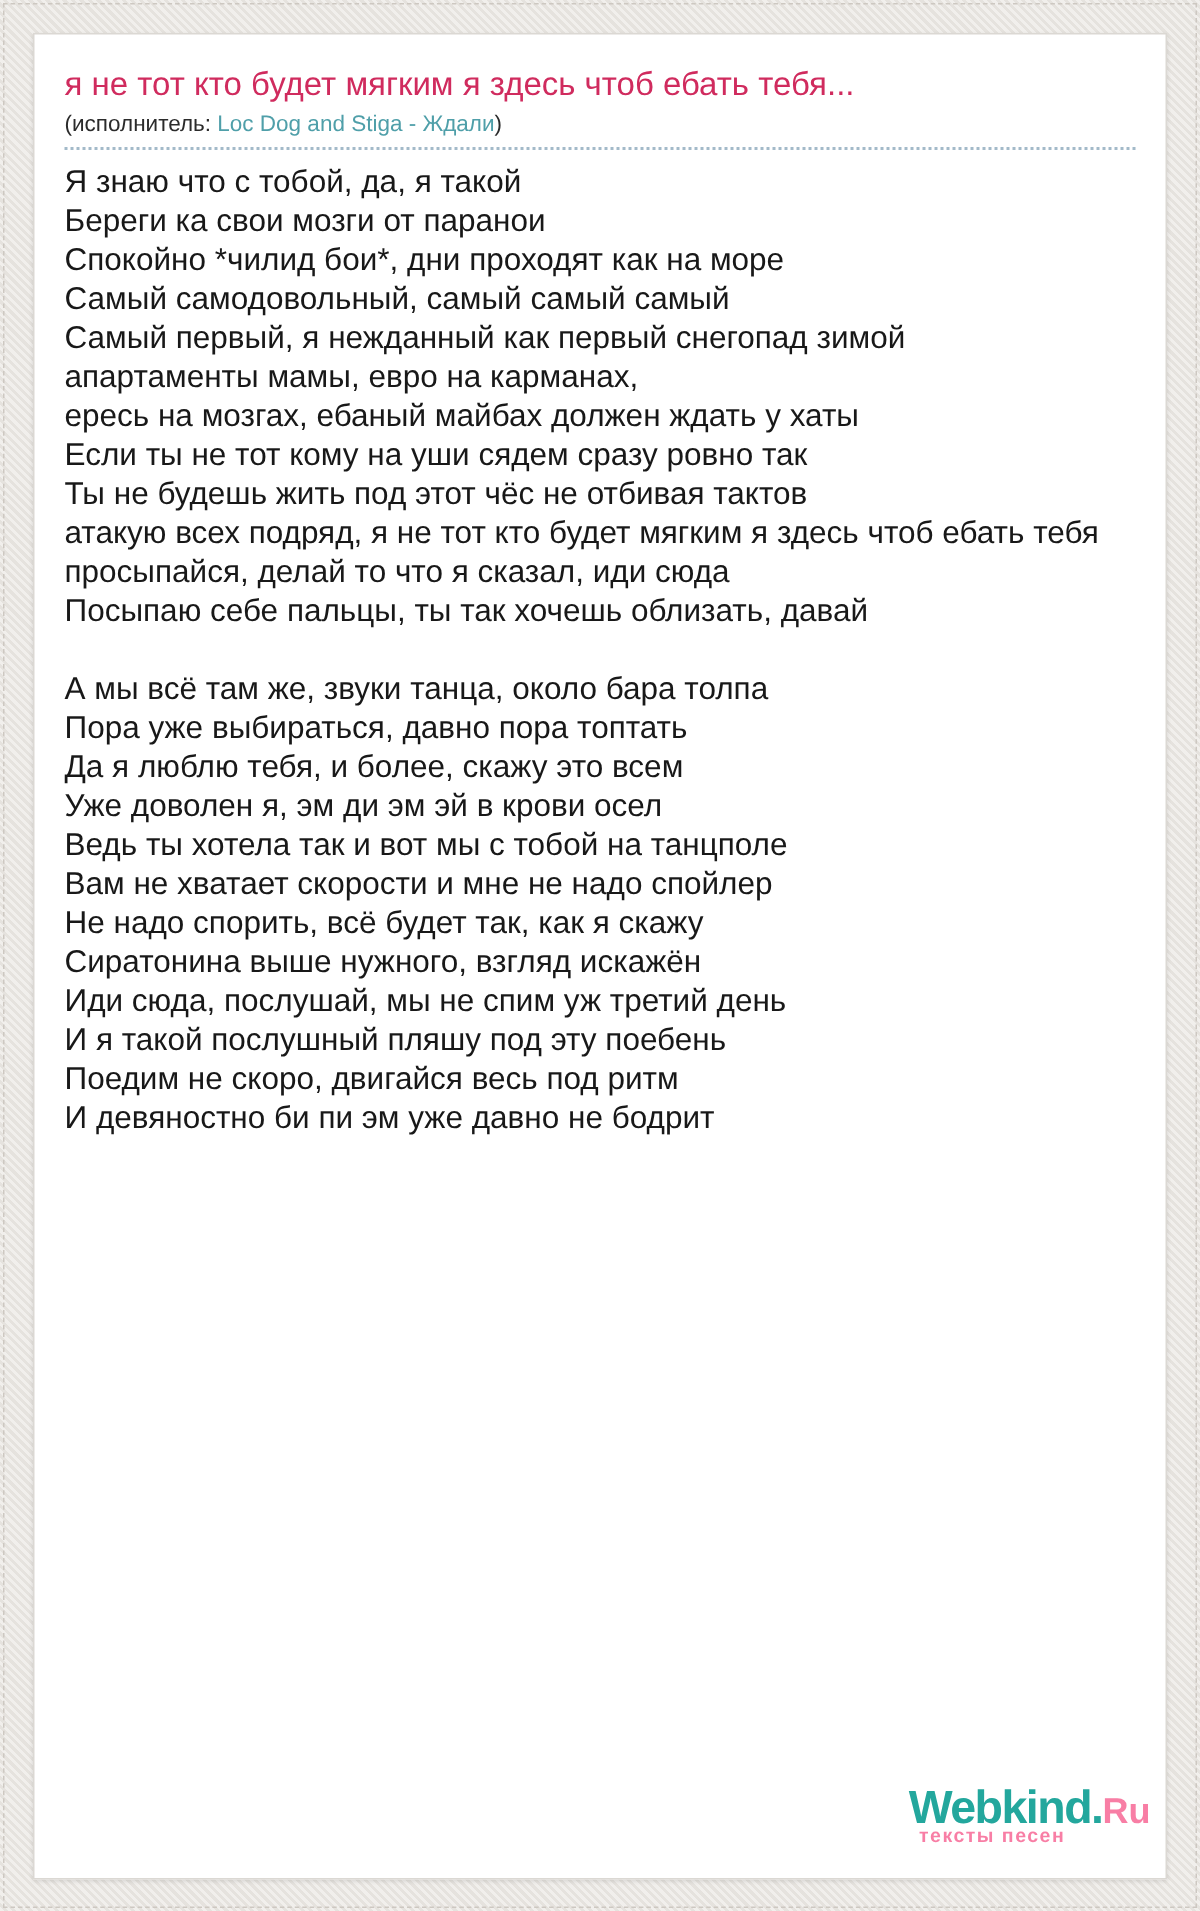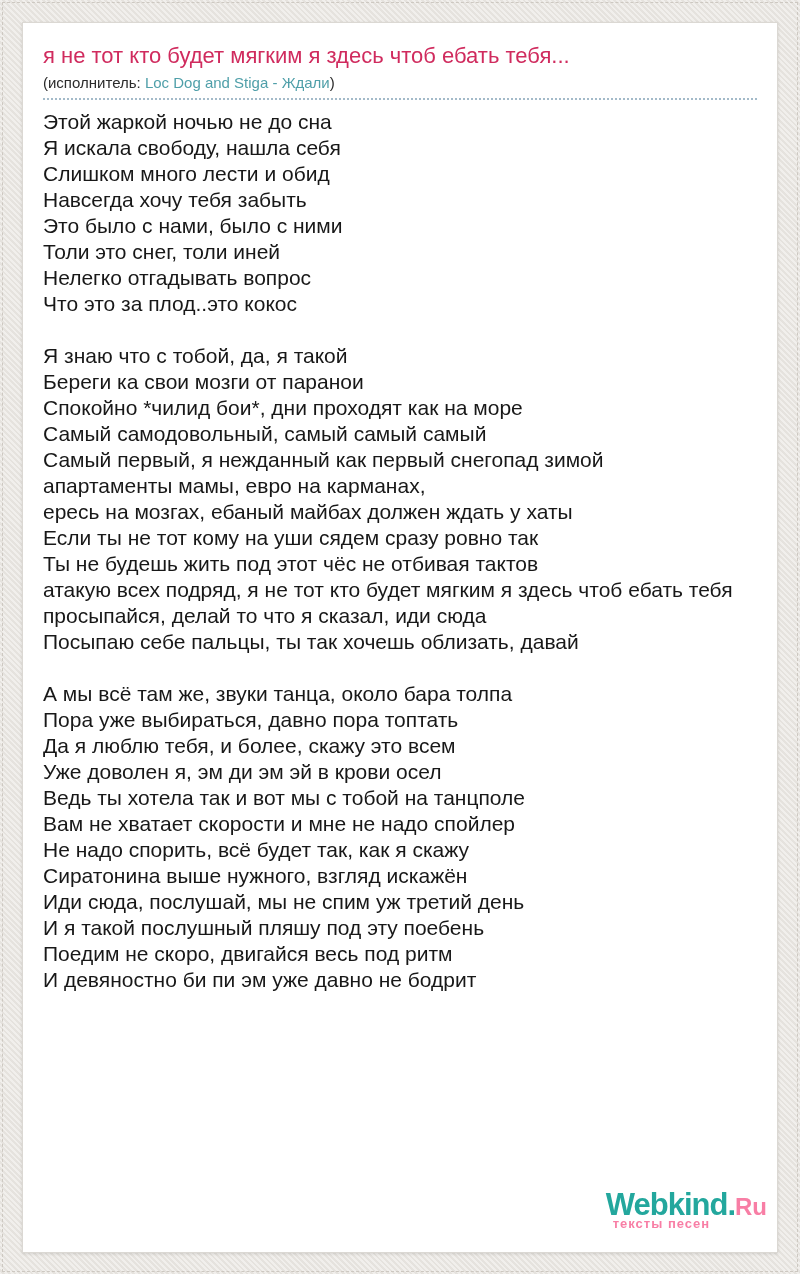--- a/index.html
+++ b/index.html
@@ -97,28 +97,20 @@
 
 <div class="card">
 
   <h1 class="song-title">я не тот кто будет мягким я здесь чтоб ебать тебя...</h1>
 
   <p class="artist-line"><span>(исполнитель: </span><a class="artist-link" href="#">Loc Dog and Stiga - Ждали</a><span>)</span></p>
 
   <hr class="dotted-separator">
 
   <div class="lyrics">
-      <p class="stanza">Этой жаркой ночью не до сна
-Я искала свободу, нашла себя
-Слишком много лести и обид
-Навсегда хочу тебя забыть
-Это было с нами, было с ними
-Толи это снег, толи иней
-Нелегко отгадывать вопрос
-Что это за плод..это кокос</p>
       <p class="stanza">Я знаю что с тобой, да, я такой
 Береги ка свои мозги от паранои
 Спокойно *чилид бои*, дни проходят как на море
 Самый самодовольный, самый самый самый
 Самый первый, я нежданный как первый снегопад зимой
 апартаменты мамы, евро на карманах,
 ересь на мозгах, ебаный майбах должен ждать у хаты
 Если ты не тот кому на уши сядем сразу ровно так
 Ты не будешь жить под этот чёс не отбивая тактов
 атакую всех подряд, я не тот кто будет мягким я здесь чтоб ебать тебя

